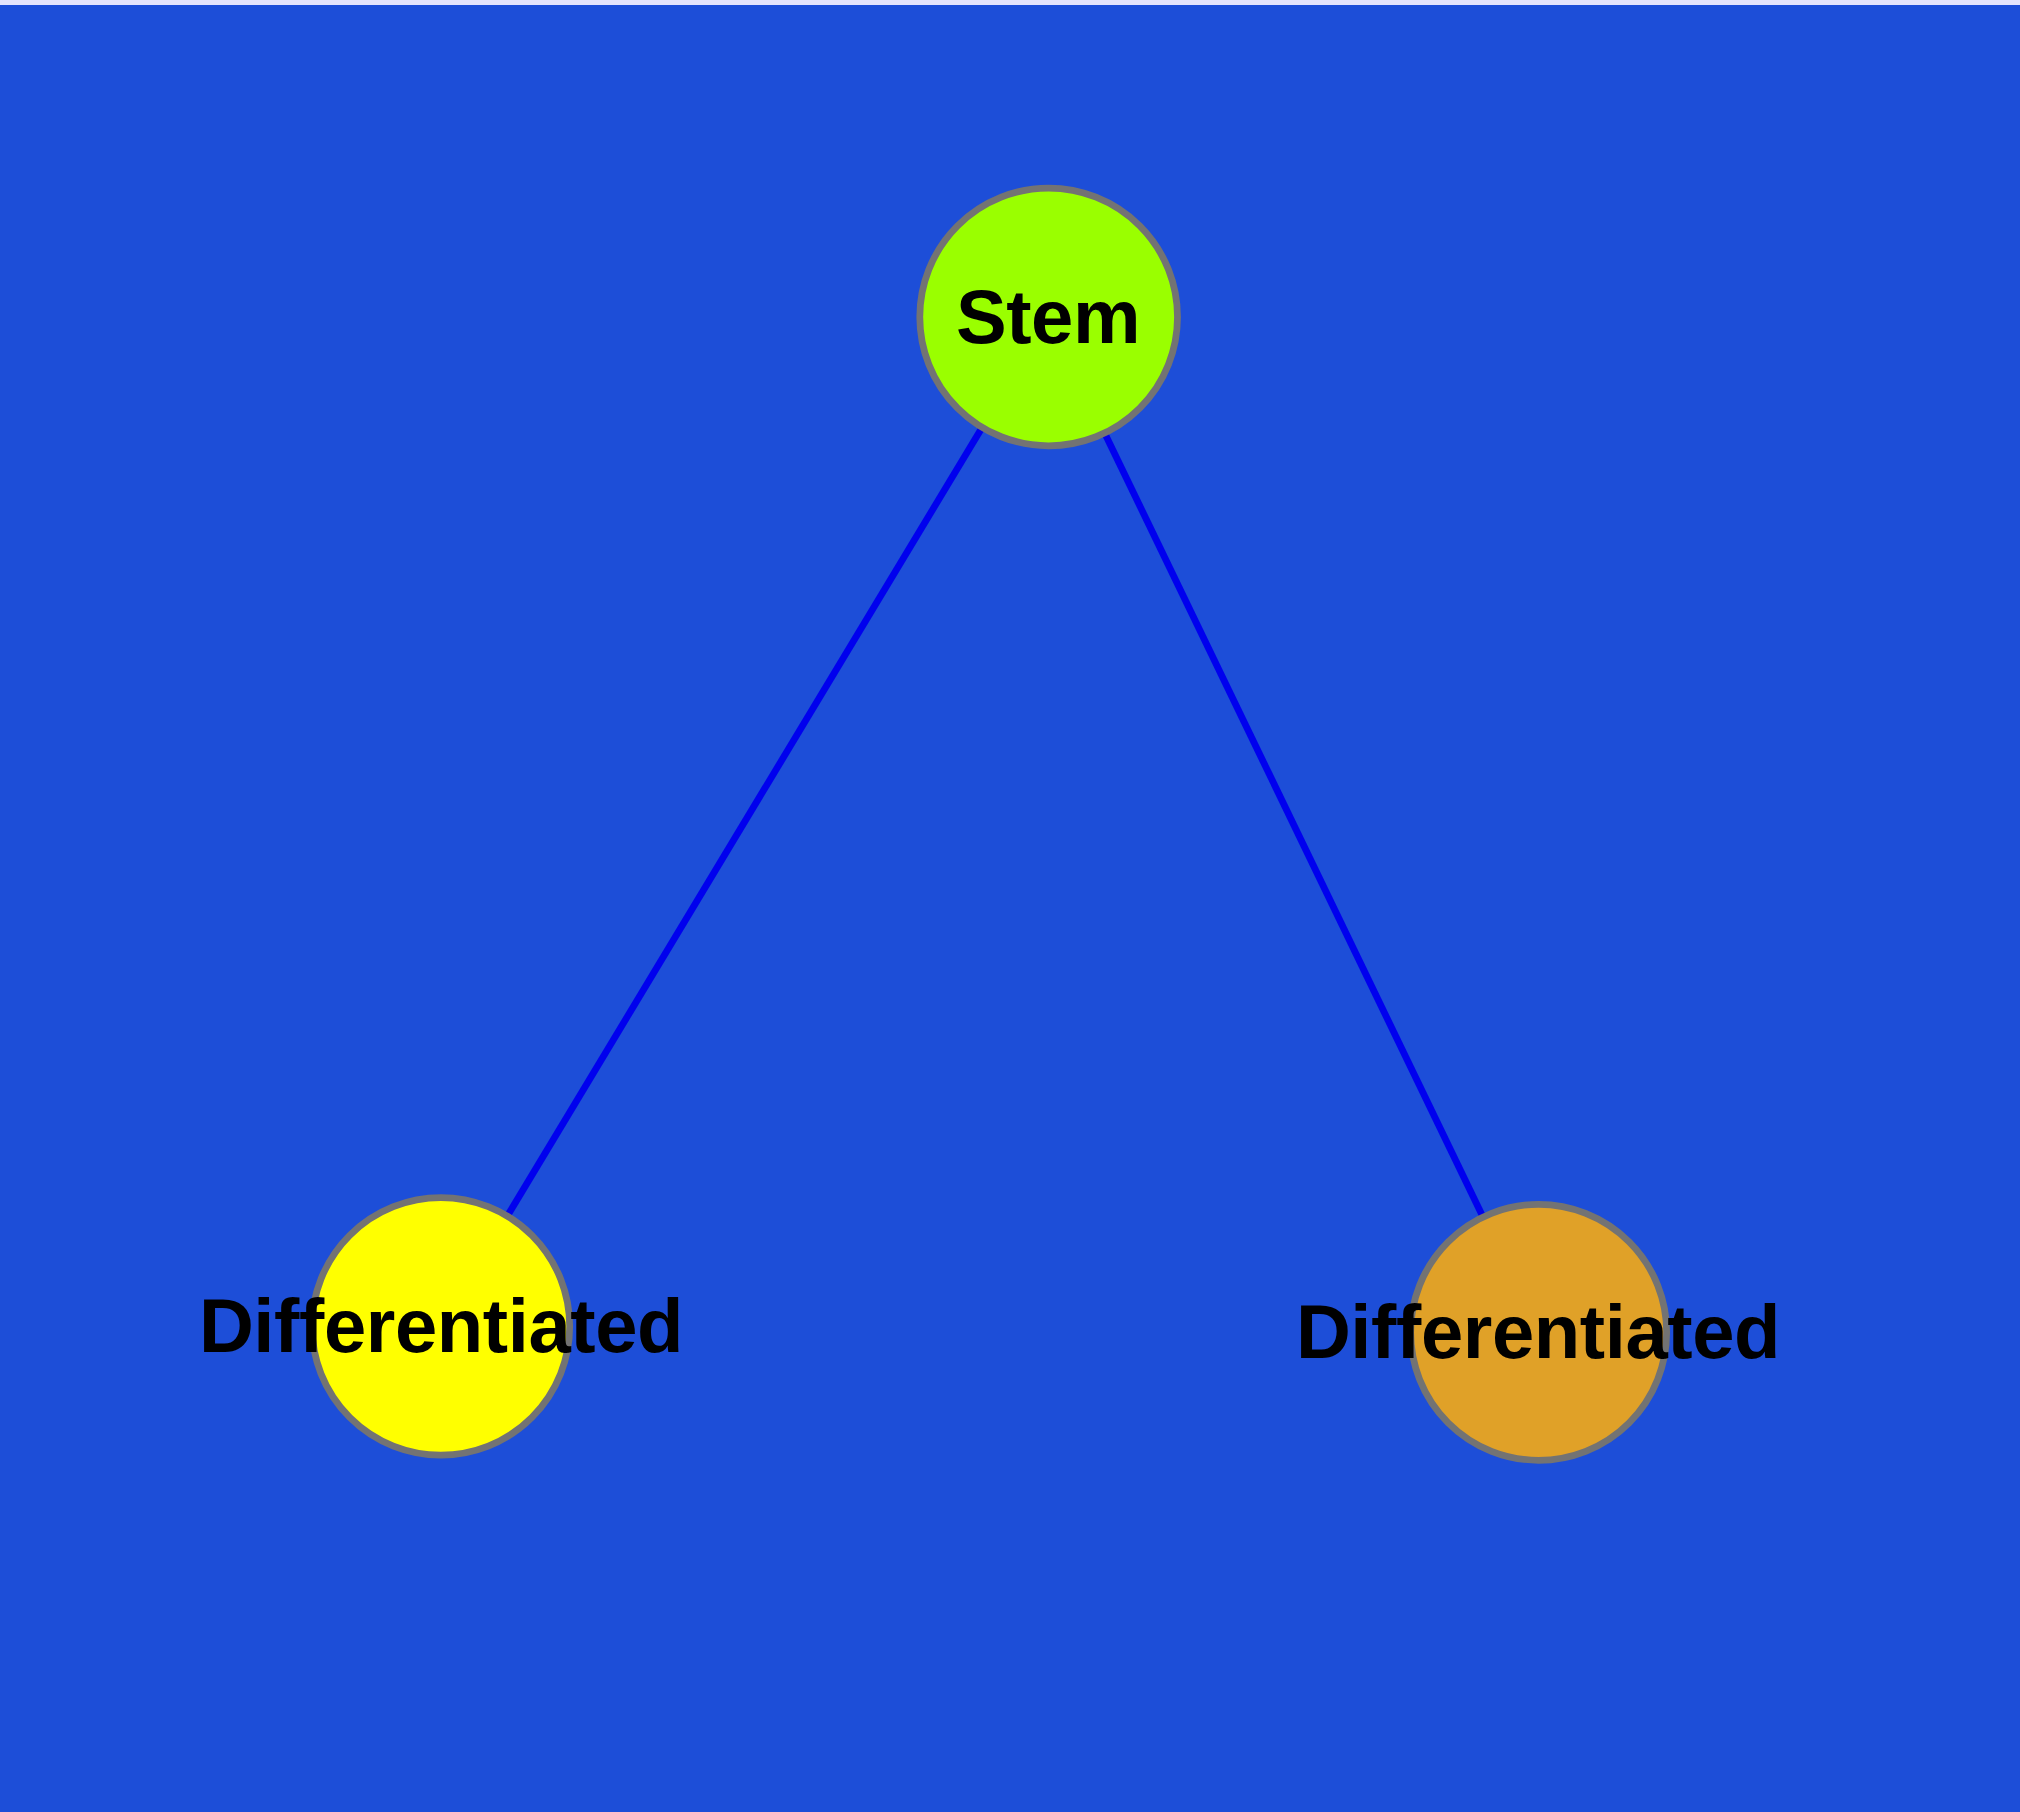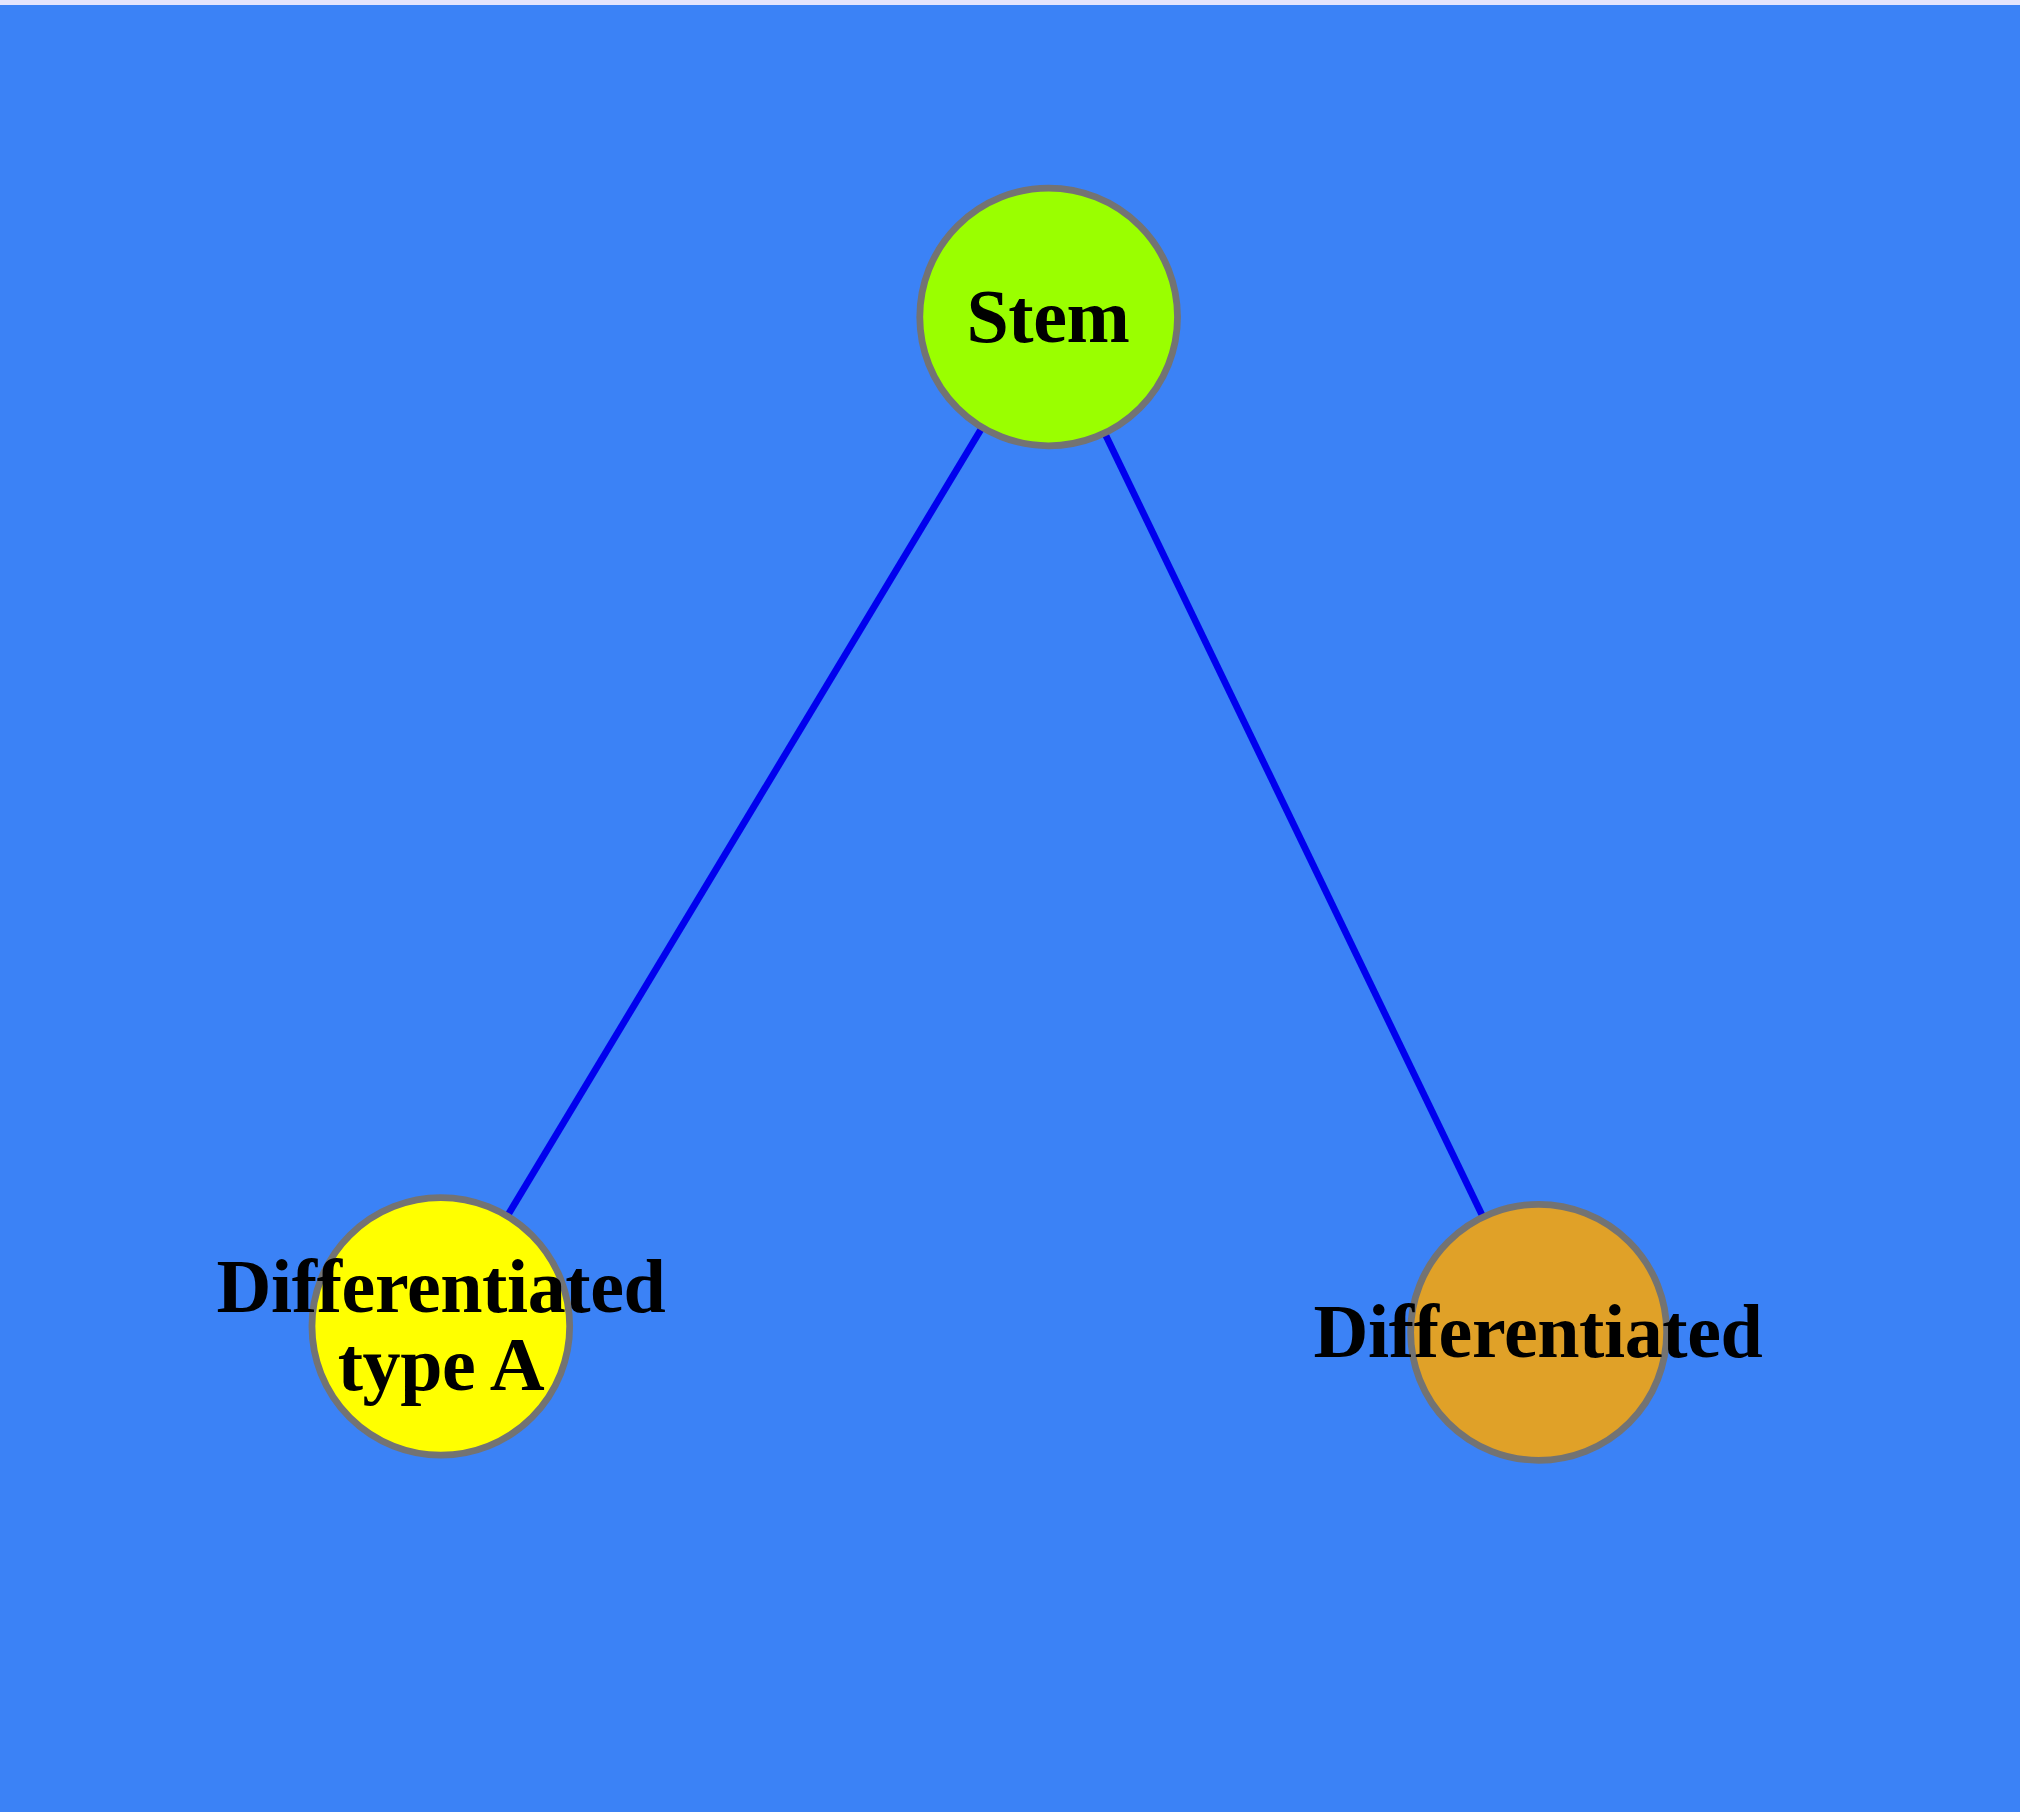--- a/index.html
+++ b/index.html
@@ -5,23 +5,23 @@
 <style>
   html, body {
     margin: 0;
     padding: 0;
     background: #ffffff;
   }
   #canvas {
     position: relative;
     width: 2021px;
     height: 1812px;
-    background: #3b82f6;
+    background: #1d4ed8;
     overflow: hidden;
-    font-family: Liberation Serif, serif;
+    font-family: Liberation Sans, sans-serif;
   }
   
   #top-strip {
     position: absolute;
     left: 0;
     top: 0;
     width: 100%;
     height: 5.1px;
     background: #e4e4fc;
   }
@@ -65,21 +65,20 @@
         <circle cx="1815" cy="1572" r="151" fill="#e0a128" stroke="#737373" stroke-width="8"></circle>
       </g>
   </svg>
 
   <div id="label-layer">
       <div class="node-label" style="left: 1048px; top: 317px; font-size: 76px; color: rgb(0, 0, 0);">
         <span class="line">Stem</span>
       </div>
       <div class="node-label" style="left: 441px; top: 1326px; font-size: 76px; color: rgb(0, 0, 0);">
         <span class="line">Differentiated</span>
-        <span class="line">type A</span>
       </div>
       <div class="node-label" style="left: 1538px; top: 1332px; font-size: 76px; color: rgb(0, 0, 0);">
         <span class="line">Differentiated</span>
       </div>
     </div>
 
 </div>
 
 
 </body></html>

